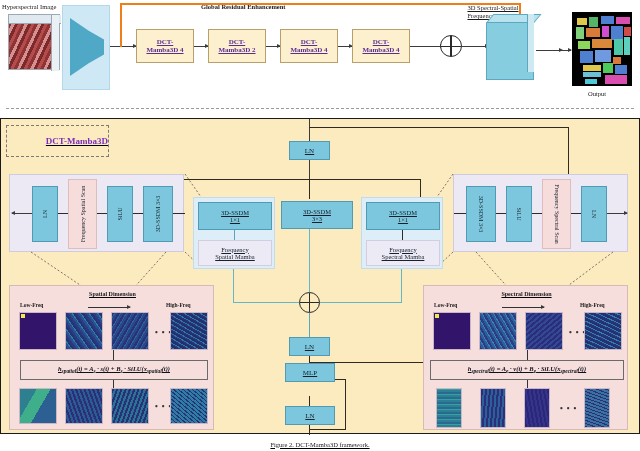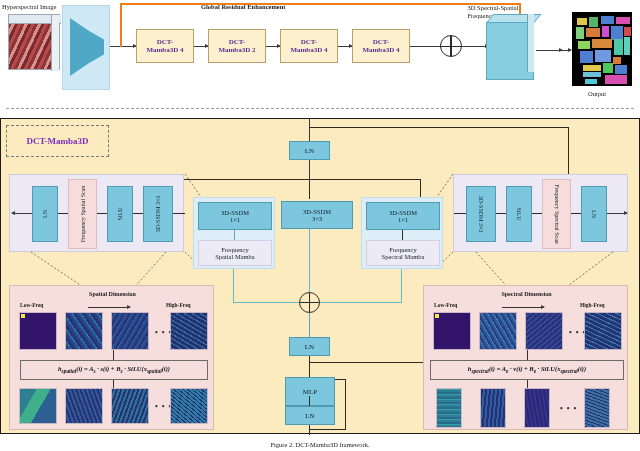--- a/index.html
+++ b/index.html
@@ -1,21 +1,21 @@
 <!DOCTYPE html>
 <html><head>
 <meta charset="utf-8">
 <style>
   html,body{margin:0;padding:0;background:#ffffff;}
   body{font-family:"Liberation Serif",serif;}
   #fig{position:relative;width:640px;height:451px;background:#ffffff;overflow:hidden;}
 
   
   .abs{position:absolute;box-sizing:border-box;}
-  .ctr{display:flex;align-items:center;justify-content:center;text-align:center;}
+  .ctr{display:flex;align-items:center;justify-content:center;text-align:center;text-decoration:underline;}
   .lbl{position:absolute;color:#1a1a1a;white-space:nowrap;}
 
   
   .toppanel{left:0;top:0;width:640px;height:112px;background:#ffffff;}
   .blockC{background:#fdf0cf;border:1px solid #b9a06a;color:#5b2f8f;
           font-weight:bold;font-size:7px;line-height:8.5px;}
   .blockB{background:#7cc7dd;border:1px solid #4f9bb4;color:#14202b;font-size:7px;}
   .blockP{background:#f7dcdc;border:1px solid #d9b6b6;color:#16212c;font-size:7.5px;line-height:9px;}
   .stemBox{background:#cfe8f5;border:1px solid #b4d8ea;}
   .arrow{background:#3b3b3b;height:1px;}
@@ -144,21 +144,21 @@
       <div class="abs" style="left:32px;top:62px;width:22px;height:9px;background:#d84fb0;"></div>
       <div class="abs" style="left:12px;top:66px;width:12px;height:5px;background:#4ec9d8;"></div>
     </div>
     <div class="lbl" style="left:588px;top:90px;font-size:6.5px;">Output</div>
 
     <div class="abs dashline" style="left:6px;top:108px;width:628px;"></div>
   </div>
 
   <div class="abs botpanel">
 
-    <div class="abs dashbox ctr" style="left:5px;top:6px;width:103px;height:32px;">
+    <div class="abs dashbox ctr" style="left:5px;top:6px;width:103px;height:32px;justify-content:flex-end;">
       <span class="titleM">DCT-Mamba3D</span>
     </div>
 
     <div class="abs blockB ctr" style="left:288px;top:22px;width:41px;height:19px;">
       <span>LN</span>
     </div>
 
     <div class="abs vline" style="left:308px;top:0px;height:22px;"></div>
     <div class="abs" style="left:308px;top:8px;width:260px;height:1px;background:#2f2a22;"></div>
     <div class="abs" style="left:567px;top:8px;width:1px;height:120px;background:#2f2a22;"></div>
@@ -260,21 +260,21 @@
 
     <div class="abs vline" style="left:308px;top:194px;height:24px;background:#5aa5c0;"></div>
 
     <div class="abs blockB ctr" style="left:288px;top:218px;width:41px;height:19px;">
       <span>LN</span>
     </div>
     <div class="abs vline" style="left:308px;top:237px;height:21px;background:#2f2a22;"></div>
 
     <div class="abs" style="left:308px;top:243px;width:260px;height:1px;background:#2f2a22;"></div>
 
-    <div class="abs blockB ctr" style="left:284px;top:258px;width:50px;height:29px;">
+    <div class="abs blockB ctr" style="left:284px;top:244px;width:50px;height:19px;">
       <span>MLP</span>
     </div>
     <div class="abs vline" style="left:308px;top:277px;height:10px;background:#2f2a22;"></div>
 
     <div class="abs blockB ctr" style="left:284px;top:287px;width:50px;height:19px;">
       <span>LN</span>
     </div>
 
     <div class="abs" style="left:344px;top:260px;width:1px;height:50px;background:#2f2a22;"></div>
     <div class="abs" style="left:334px;top:260px;width:11px;height:1px;background:#2f2a22;"></div>

